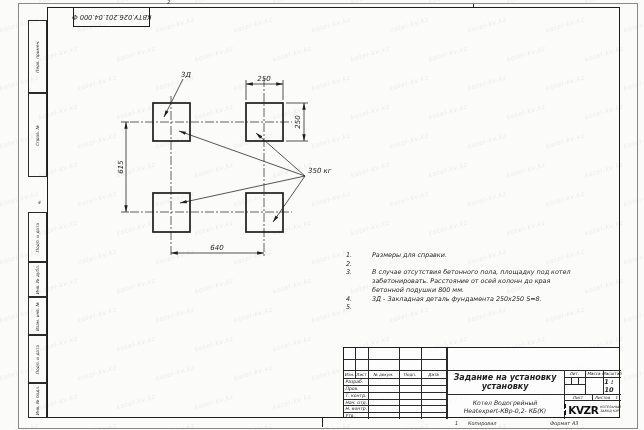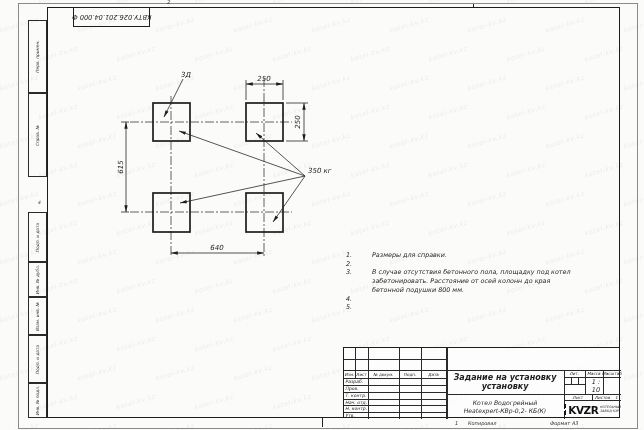--- a/index.html
+++ b/index.html
@@ -307,20 +307,21 @@
       </div>
     <div class="note">
       <span class="n">2.</span>
       </div>
     <div class="note">
       <span class="n">3.</span>
       <span class="t">В случае отсутствия бетонного пола, площадку под котел забетонировать. Расстояние от осей колонн до края бетонной подушки 800 мм.</span>
       </div>
     <div class="note">
       <span class="n">4.</span>
+      <span class="t">3Д - Закладная деталь фундамента 250х250 S=8.</span>
       </div>
     <div class="note">
       <span class="n">5.</span>
       </div>
   </div>
 
   <div id="tb">
 
     <div class="v" style="left:11px;top:0;width:1px;height:30px;"></div>
     <div class="v" style="left:24px;top:0;width:1px;height:71px;"></div>
@@ -367,21 +368,21 @@
     </div>
 
     <div class="cellt" id="tb-product" style="left:102px;top:46px;width:118px;height:25px;flex-direction:column;">
       <span>Котел Водогрейный</span>
       <span>Heatexpert-КВр-0,2- КБ(К)</span>
     </div>
 
     <div class="cellt small" style="left:220px;top:22px;width:21px;height:7px;">Лит.</div>
     <div class="cellt small" style="left:241px;top:22px;width:18px;height:7px;">Масса</div>
     <div class="cellt small" style="left:259px;top:22px;width:18px;height:7px;">Масштаб</div>
-    <div class="cellt" id="tb-scale" style="left:243px;top:29px;width:18px;height:17px;">1 : 10</div>
+    <div class="cellt" id="tb-scale" style="left:256px;top:29px;width:18px;height:17px;font-weight:bold;">1 : 10</div>
 
     <div class="cellt small" style="left:220px;top:46px;width:28px;height:6px;">Лист</div>
     <div class="cellt small" id="tb-sheets" style="left:248px;top:46px;width:29px;height:6px;">
       <span>Листов</span>
       <span>1</span>
     </div>
 
     <div id="logo-cell">
       <div id="logo-mark"></div>
       <div id="logo-word">KVZR</div>

